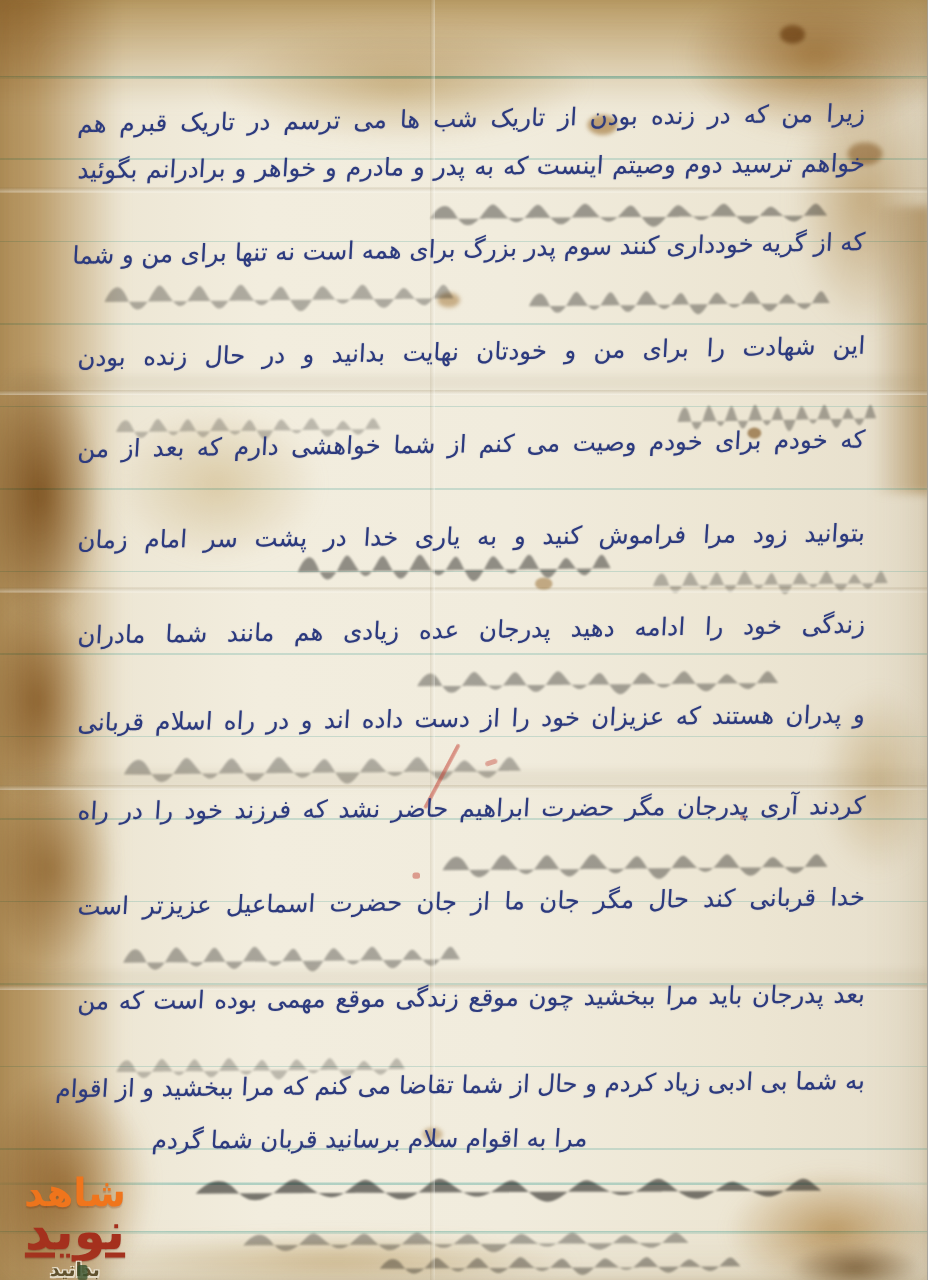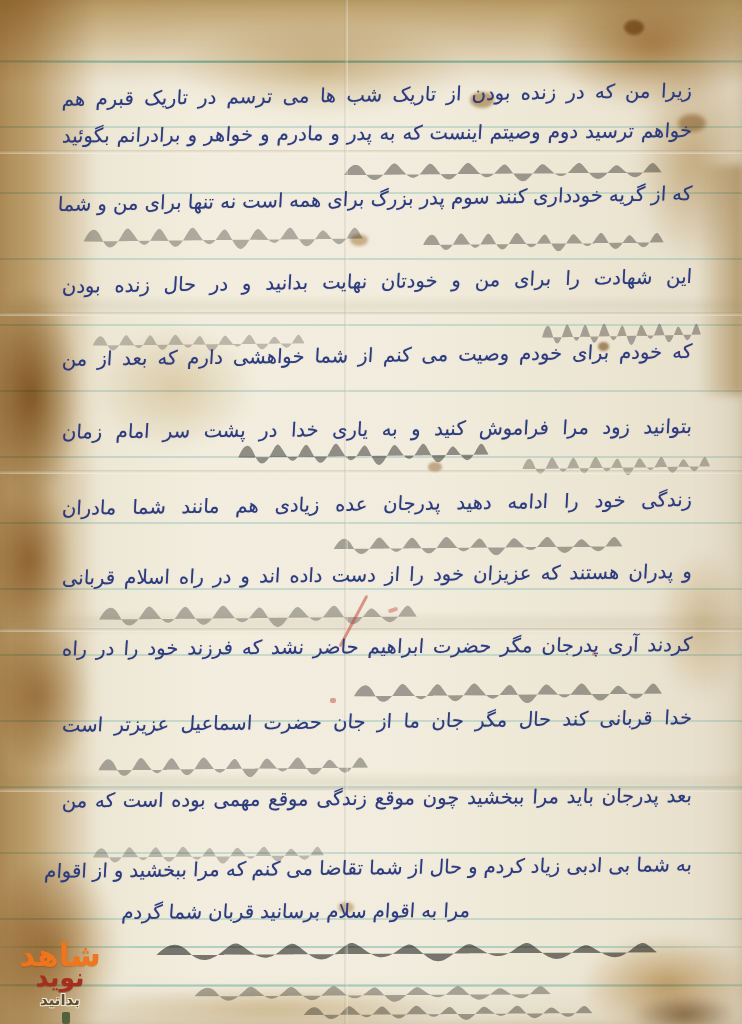--- a/index.html
+++ b/index.html
@@ -46,22 +46,22 @@
   .ln12{top:850px;transform:rotate(-.6deg) skewX(-4deg);}
   .ln13{top:896px;left:auto;right:272px;width:286px;
         text-align:center;text-align-last:center;-moz-text-align-last:center;
         transform:rotate(-.3deg) skewX(-4deg);}
   
   .red{position:absolute;background:#c23b2e;opacity:.5;border-radius:2px;filter:blur(.4px);}
   
   #wm{position:absolute;left:8px;top:940px;width:104px;text-align:center;line-height:1;}
   .wm-top{color:#f0751c;font-weight:bold;font-size:31px;
           text-shadow:0 1px 1px rgba(120,40,0,.25);letter-spacing:-1px;}
-  .wm-bottom{color:#a62f1d;font-weight:bold;font-size:25px;margin-top:-6px;
-          text-shadow:0 1px 1px rgba(80,10,0,.3);letter-spacing:-1px;}
+  .wm-bottom{color:#a62f1d;font-weight:bold;font-size:41px;margin-top:-6px;
+          text-shadow:0 1px 1px rgba(80,10,0,.3);letter-spacing:-1px;text-decoration:underline;}
   .wm-region{color:#5c4f2e;font-weight:bold;font-size:15px;margin-top:3px;
           text-shadow:-1px -1px 0 #f6f1e2,1px -1px 0 #f6f1e2,-1px 1px 0 #f6f1e2,1px 1px 0 #f6f1e2;}
   .wm-mark{position:absolute;left:62px;top:1012px;width:8px;height:12px;background:#2c4d2a;opacity:.8;border-radius:2px;}
   #vignette{position:absolute;inset:0;pointer-events:none;
           box-shadow:inset 0 0 46px rgba(140,112,62,.28), inset 0 0 8px rgba(140,112,62,.18);}
 </style>
 </head>
 <body>
 
 <div id="stage">

